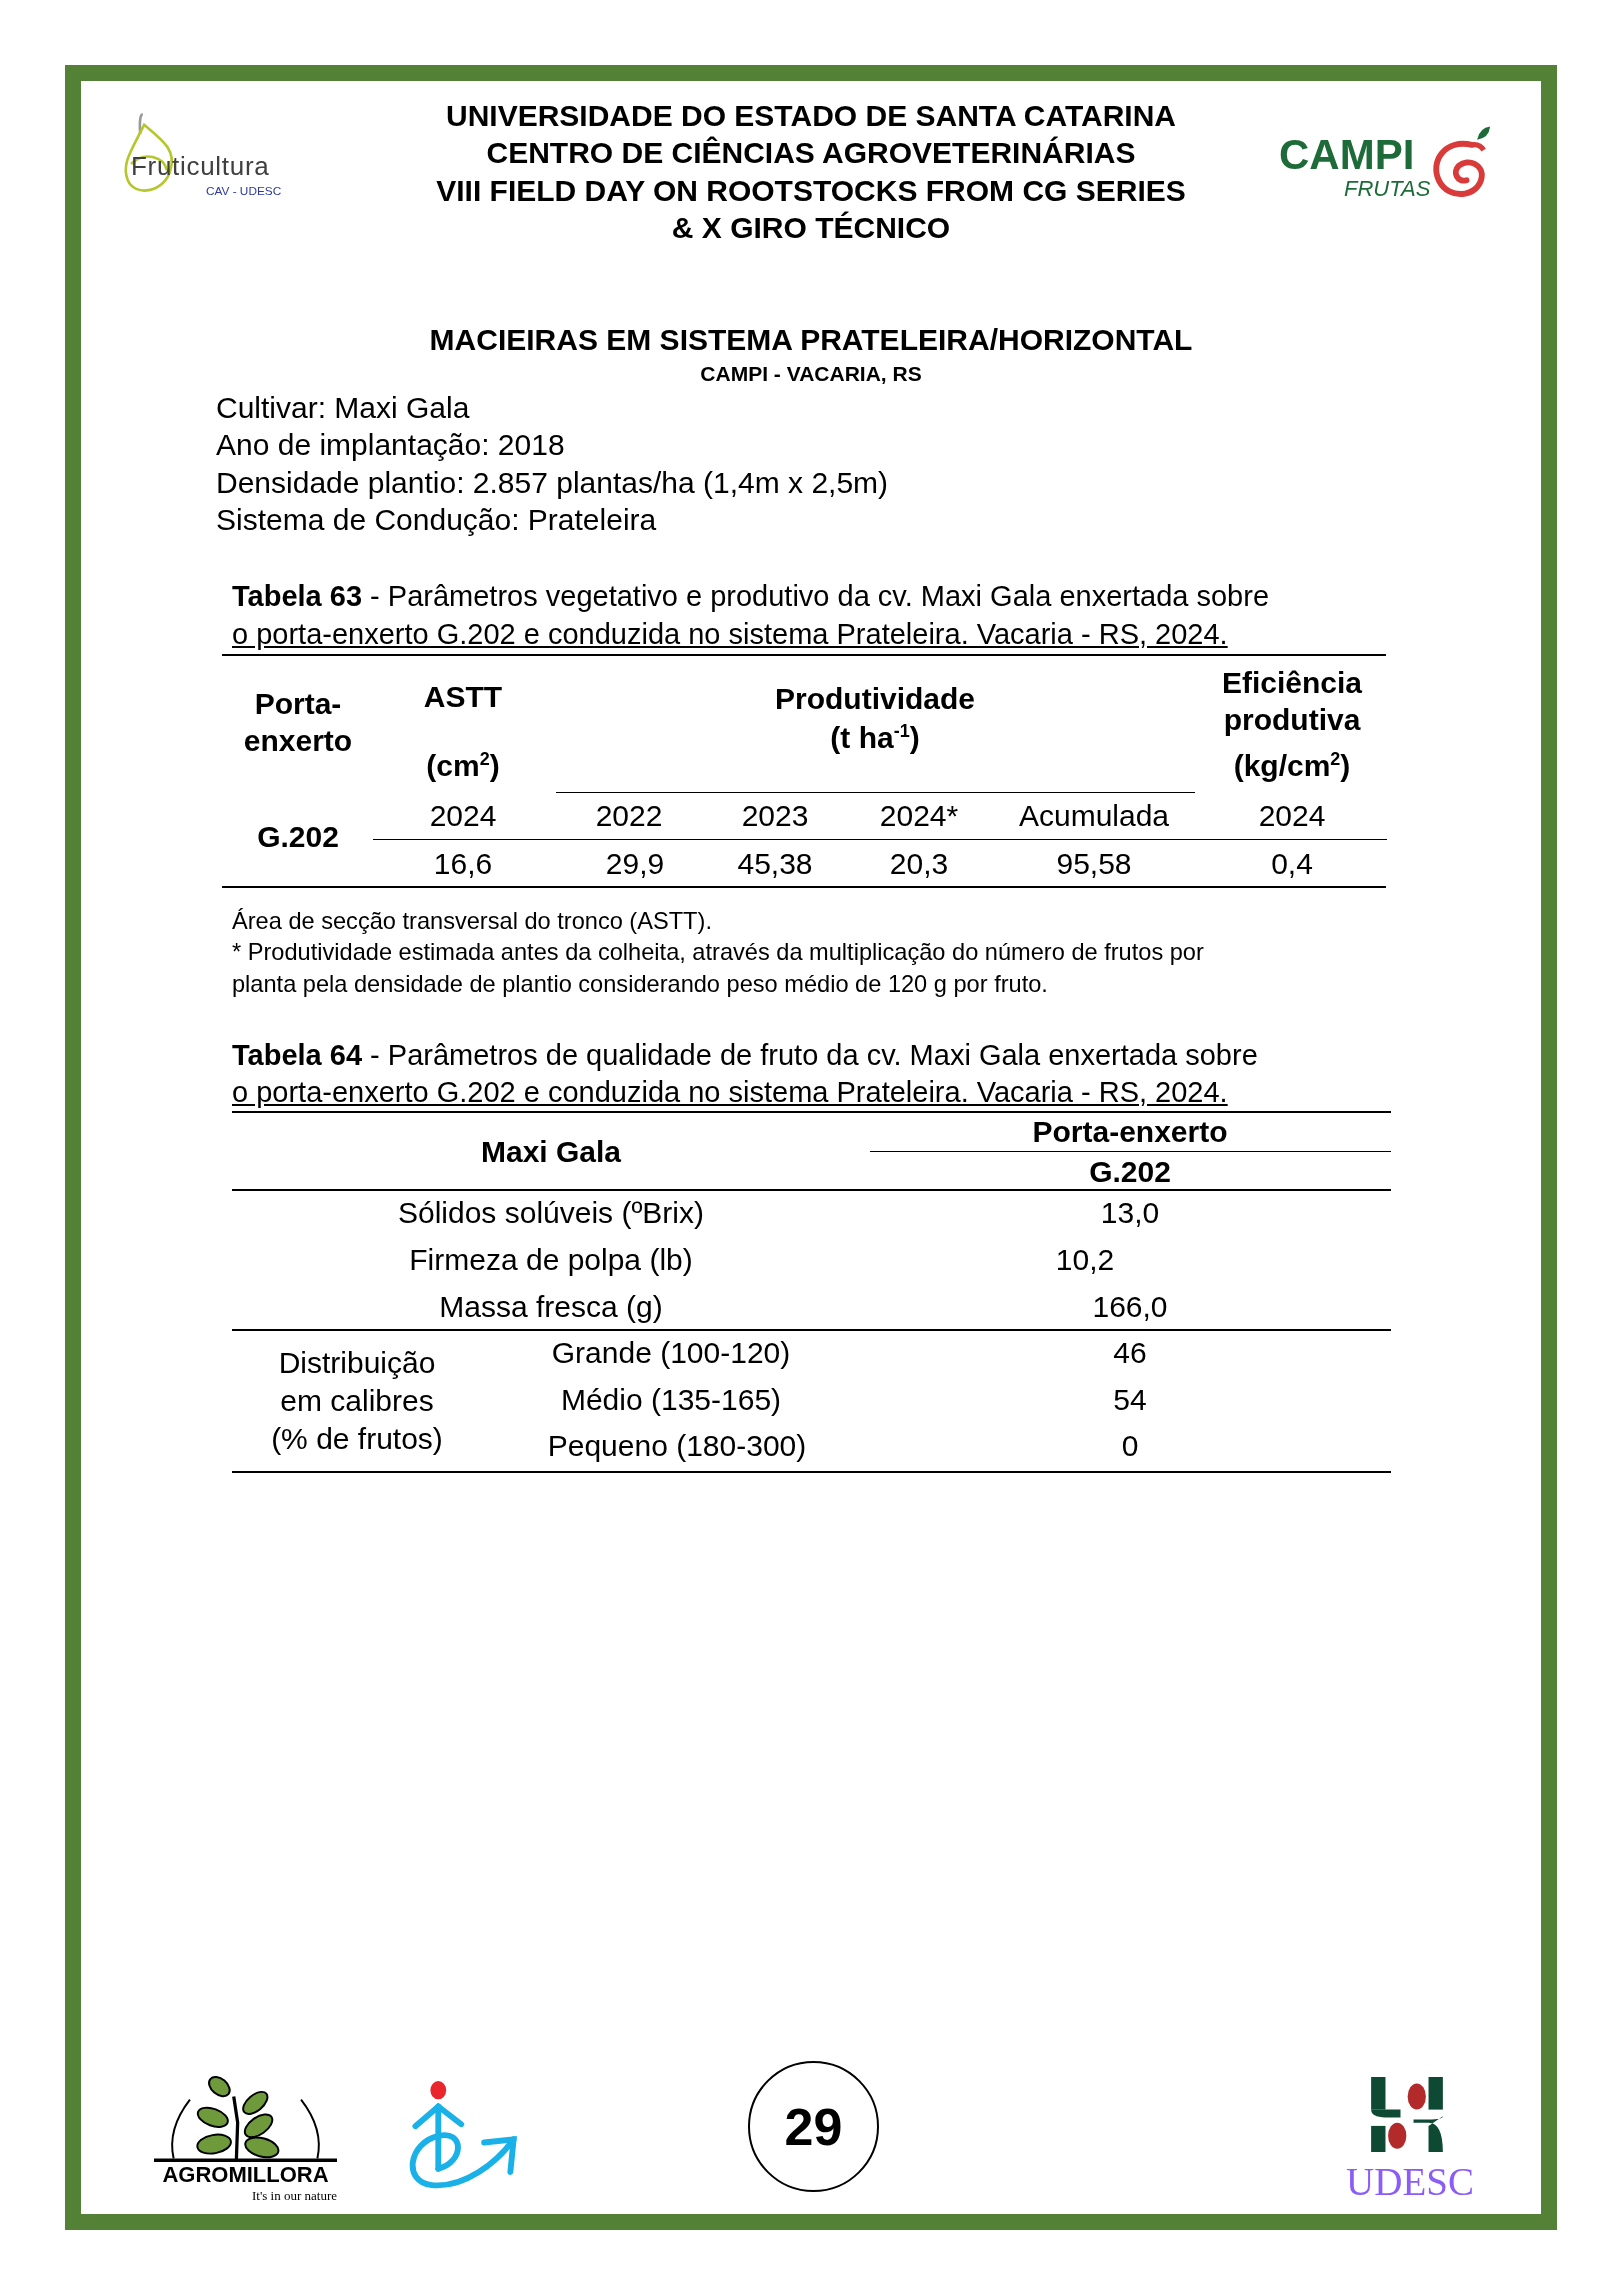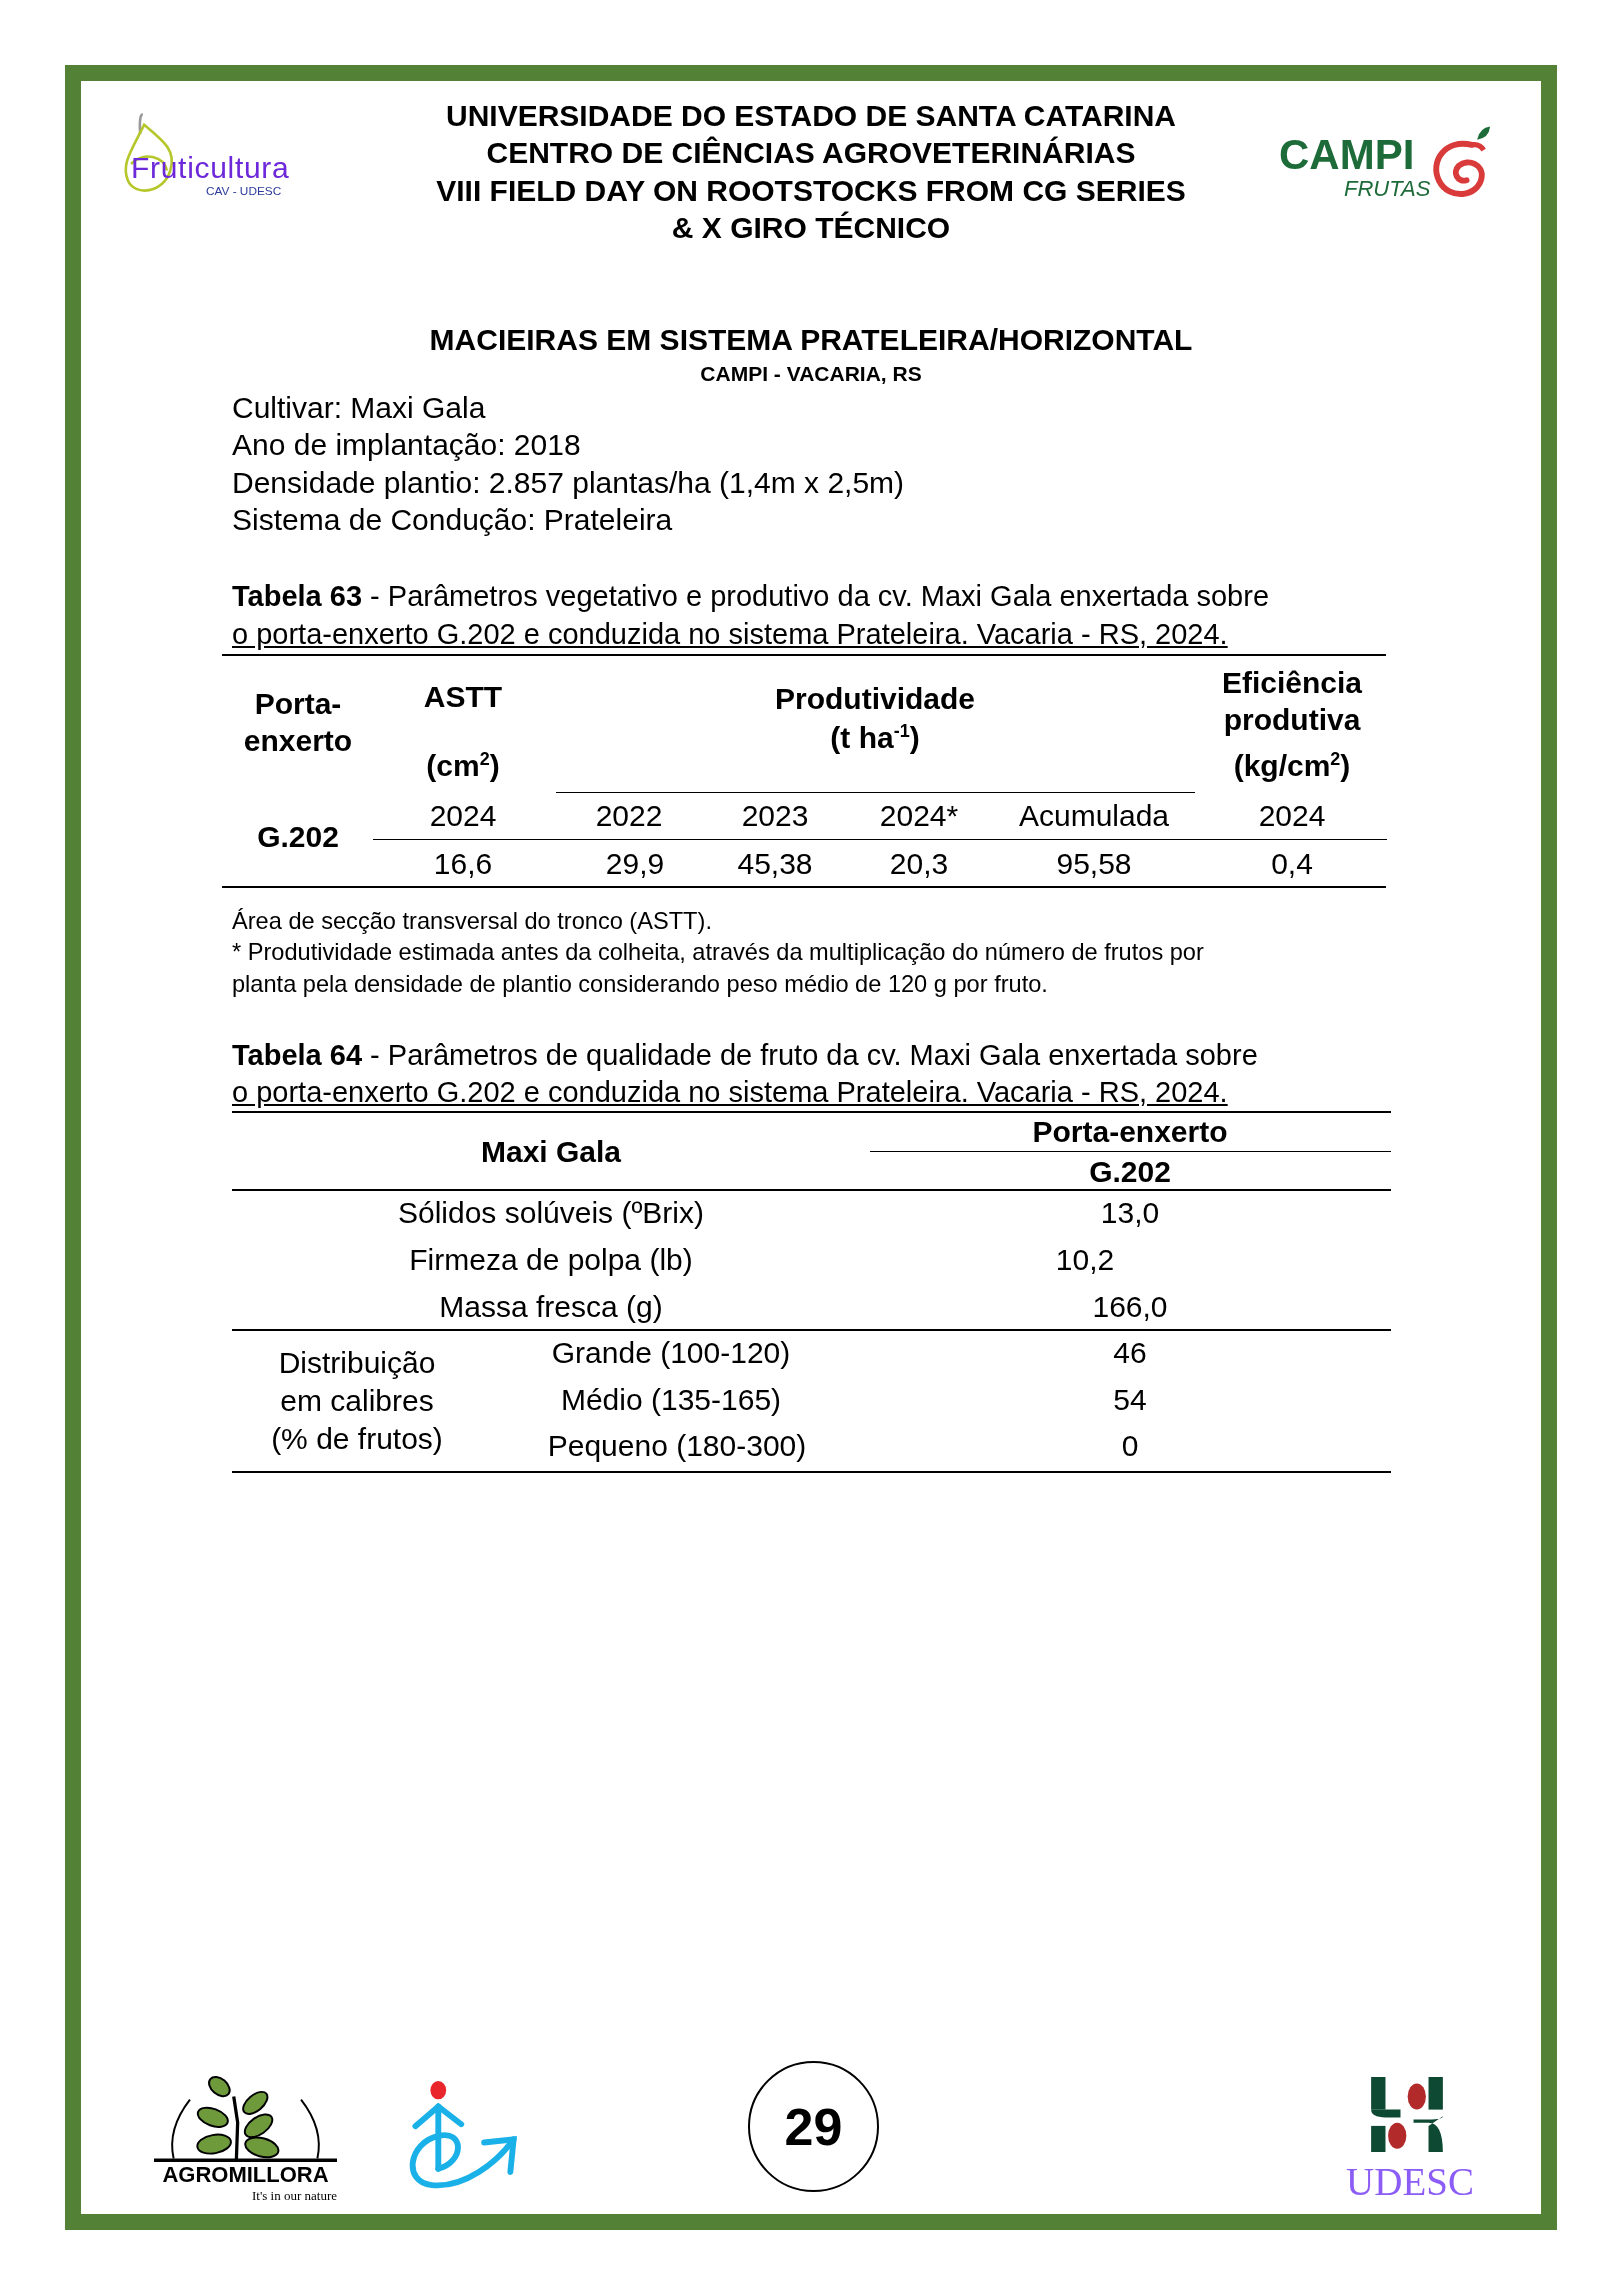--- a/index.html
+++ b/index.html
@@ -5,21 +5,21 @@
   html, body { margin:0; padding:0; background:#ffffff; }
   body { width:1622px; height:2295px; position:relative; overflow:hidden;
          font-family:"Liberation Sans", sans-serif; color:#000; }
   .frame { position:absolute; left:65px; top:65px; width:1492px; height:2165px;
            box-sizing:border-box; border:16.4px solid #538135; }
   .abs { position:absolute; }
   .center-line { position:absolute; left:0; width:1622px; text-align:center; white-space:nowrap; }
   .hdr { font-weight:bold; font-size:30px; line-height:38px; }
   .sect-title { font-weight:bold; font-size:30px; }
   .sect-sub { font-weight:bold; font-size:21px; }
-  .info { position:absolute; left:232px; font-size:30px; white-space:nowrap; }
+  .info { position:absolute; left:216px; font-size:30px; white-space:nowrap; }
   .caption { position:absolute; left:232px; font-size:29px; white-space:nowrap; }
   .caption b { font-weight:bold; }
   .rule { position:absolute; height:0; border-top:2px solid #000; }
   .rule.thin { border-top-width:1.3px; }
   .cell { position:absolute; font-size:30px; white-space:nowrap; text-align:center; transform:translateX(-50%); }
   .cell.b { font-weight:bold; }
   .foot { position:absolute; left:232px; font-size:23.6px; white-space:nowrap; }
   sup { font-size:60%; line-height:0; }
   .pageno { position:absolute; left:748px; top:2061px; width:131px; height:131px; border:2.6px solid #000;
             border-radius:50%; box-sizing:border-box; display:flex; align-items:center; justify-content:center;
@@ -30,21 +30,21 @@
 <body>
 
 <div class="frame"></div>
 
 <div class="logo" style="left:118px; top:105px; width:222px; height:105px;">
   <svg width="222" height="105" viewBox="0 0 340 160">
     <path d="M38 14 q-6 0 -4 30" stroke="#999" stroke-width="4" fill="none"></path>
     <path d="M40 30 C 70 55, 90 70, 80 100 C 70 135, 25 140, 15 115 C 5 90, 20 70, 40 30 Z" stroke="#b5c72a" stroke-width="4" fill="none"></path>
     <path d="M20 90 C 40 70, 70 78, 75 100" stroke="#b5c72a" stroke-width="4" fill="none"></path>
   </svg>
-  <div class="abs" style="left:13px; top:46px; font-size:30px; color:#6d28d9; letter-spacing:0.7px;">Fruticultura</div>
+  <div class="abs" style="left:13px; top:46px; font-size:26px; color:#404040; letter-spacing:0.7px;">Fruticultura</div>
   <div class="abs" style="left:88px; top:79px; font-size:11.8px; color:#2b3a9b;">CAV - UDESC</div>
 </div>
 
 <div class="logo" style="left:1279px; top:118px; width:236px; height:92px;">
   <div class="abs" style="left:0; top:13px; font-size:42px; font-weight:bold; color:#1e6b3a;">CAMPI</div>
   <div class="abs" style="left:65px; top:58px; font-size:22px; font-style:italic; color:#1e6b3a;">FRUTAS</div>
   <svg class="abs" style="left:147px; top:6.5px;" width="72" height="79" viewBox="0 0 110 120">
     <path d="M70 30 C 30 20, 5 55, 20 85 C 35 115, 80 110, 85 80 C 88 60, 65 50, 50 62 C 40 72, 48 88, 62 84" stroke="#d93a3a" stroke-width="9" fill="none" stroke-linecap="round"></path>
     <path d="M70 30 q12 -2 18 8" stroke="#d93a3a" stroke-width="8" fill="none"></path>
     <path d="M78 22 q4 -18 20 -20 q-2 18 -20 20 Z" fill="#1e6b3a"></path>

